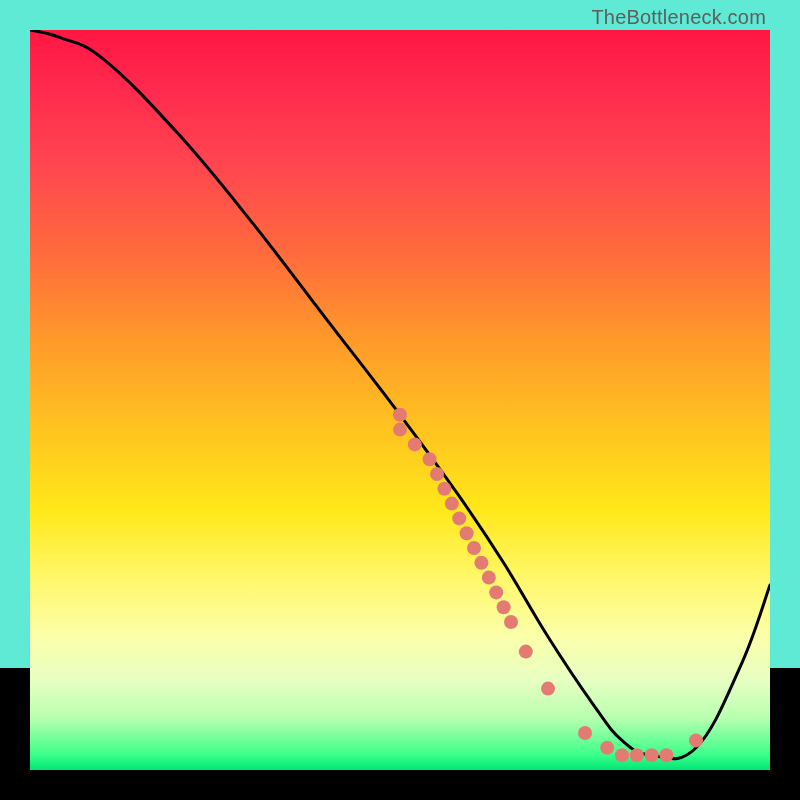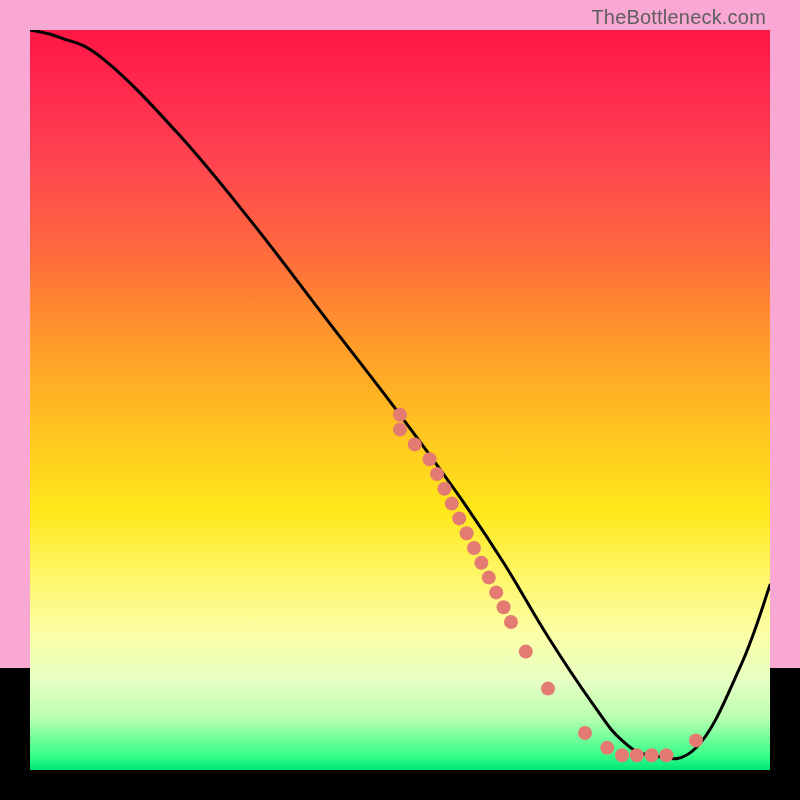--- a/index.html
+++ b/index.html
@@ -8,21 +8,21 @@
     width: 800px;
     height: 800px;
     background: #000;
     overflow: hidden;
     font-family: Arial, Helvetica, sans-serif;
   }
   .frame {
     position: relative;
     width: 800px;
     height: 668px;
-    background: #f9a8d4;
+    background: #5eead4;
   }
   .plot-area {
     position: absolute;
     left: 30px;
     top: 30px;
     width: 740px;
     height: 740px;
     
     background: linear-gradient(
       to bottom,

